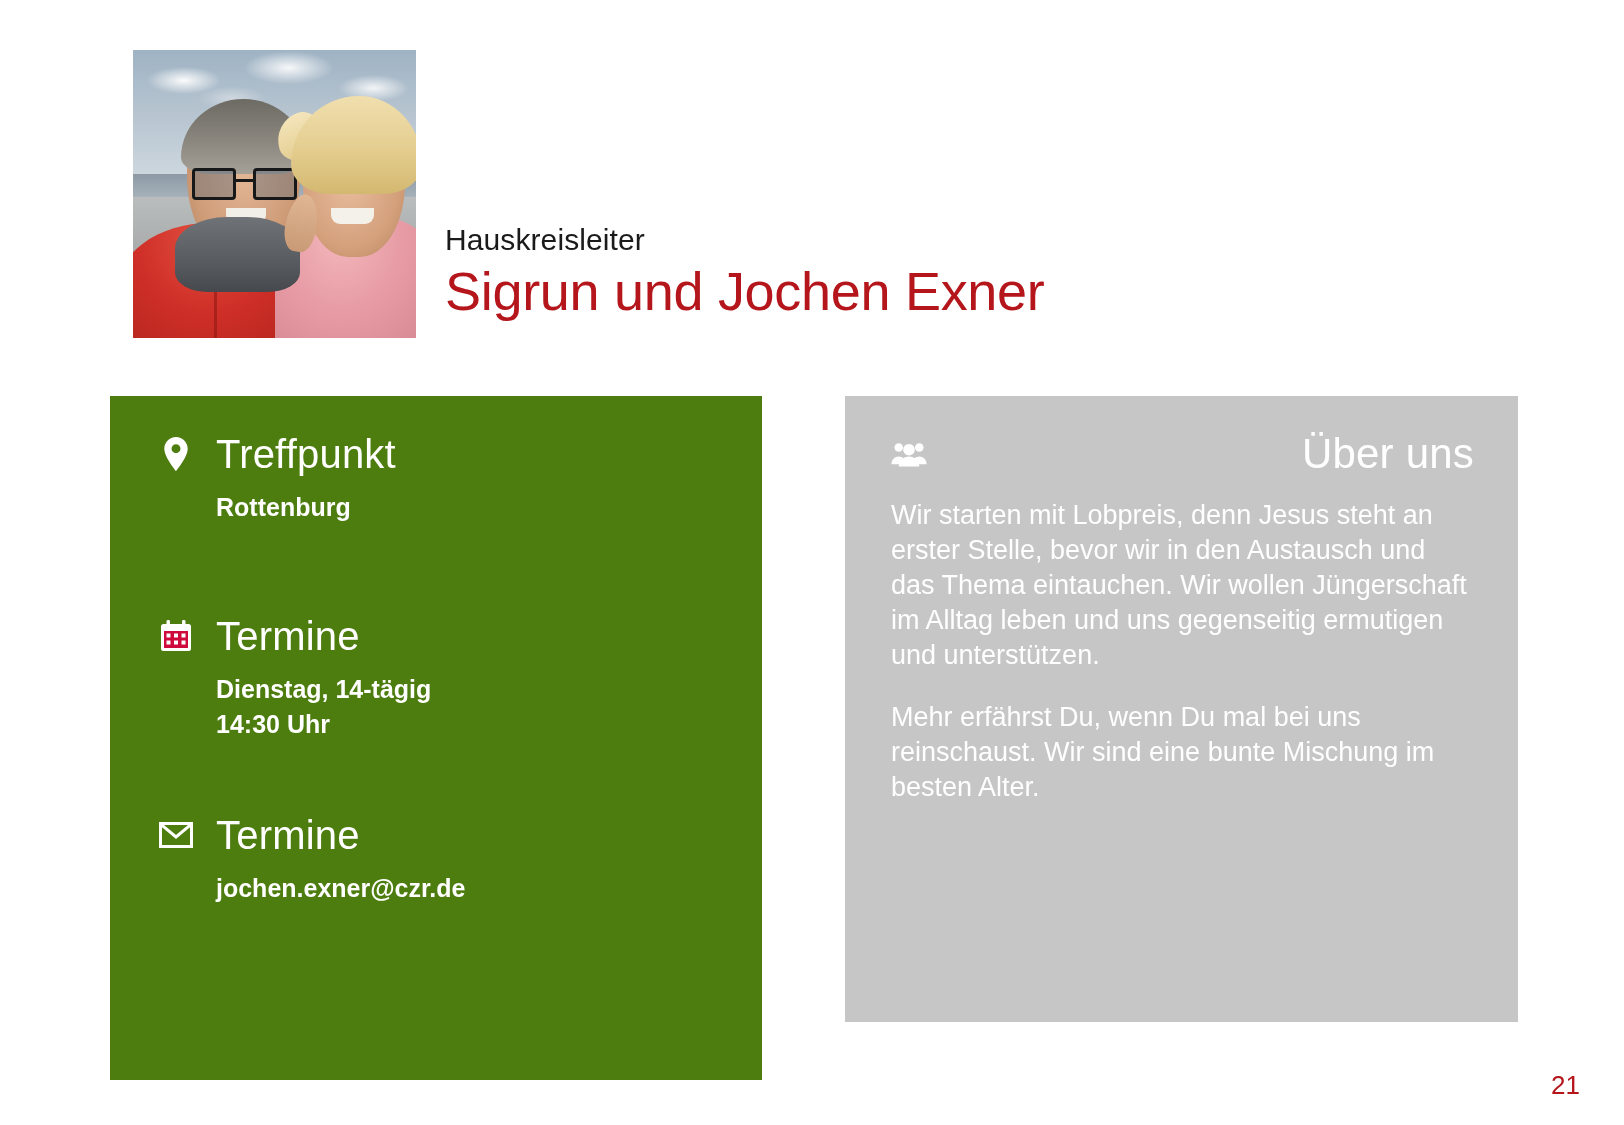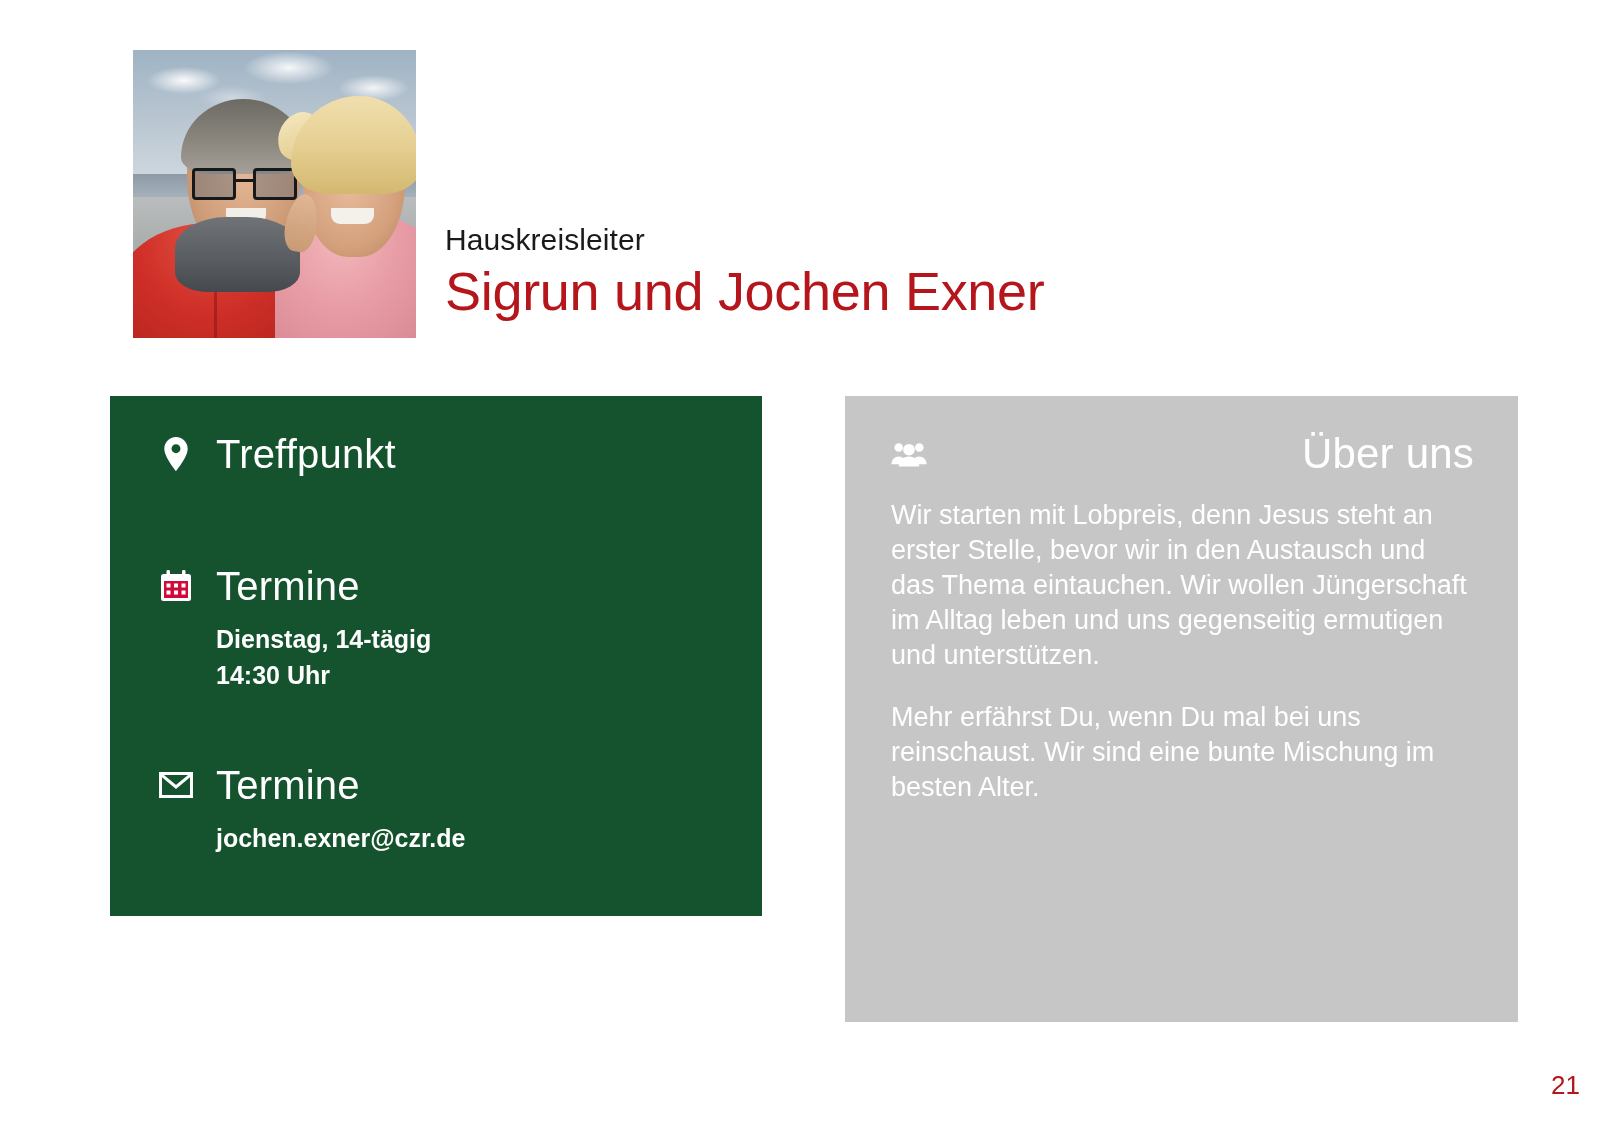--- a/index.html
+++ b/index.html
@@ -181,22 +181,22 @@
 
   
   .card {
     position: absolute;
     box-sizing: border-box;
   }
   .card-red {
     left: 110px;
     top: 396px;
     width: 652px;
-    height: 520px;
-    background: #14532d;
+    height: 684px;
+    background: #4d7c0f;
     padding: 36px 40px 32px 48px;
   }
   .card-gray {
     left: 845px;
     top: 396px;
     width: 673px;
     height: 626px;
     background: #C6C6C6;
     padding: 36px 44px 20px 28px;
   }
@@ -318,20 +318,23 @@
 
   <div class="section">
     <div class="sec-head">
       <span class="sec-icon">
         <svg width="26" height="34" viewBox="0 0 24 32">
           <path d="M12 0C5.9 0 1 4.9 1 11c0 8 11 21 11 21s11-13 11-21C23 4.9 18.1 0 12 0zm0 15.2a4.2 4.2 0 1 1 0-8.4 4.2 4.2 0 0 1 0 8.4z" fill="#ffffff"></path>
         </svg>
       </span>
       <span class="sec-title">Treffpunkt</span>
     </div>
+    <div class="sec-body">
+      <span class="line">Rottenburg</span>
+    </div>
   </div>
 
   <div class="gap-1"></div>
 
   <div class="section">
     <div class="sec-head">
       <span class="sec-icon">
         <svg width="32" height="32" viewBox="0 0 32 32">
           <rect x="1" y="4" width="30" height="27" rx="2.5" fill="#ffffff"></rect>
           <rect x="4" y="11" width="24" height="17" fill="#CF0A3C"></rect>

